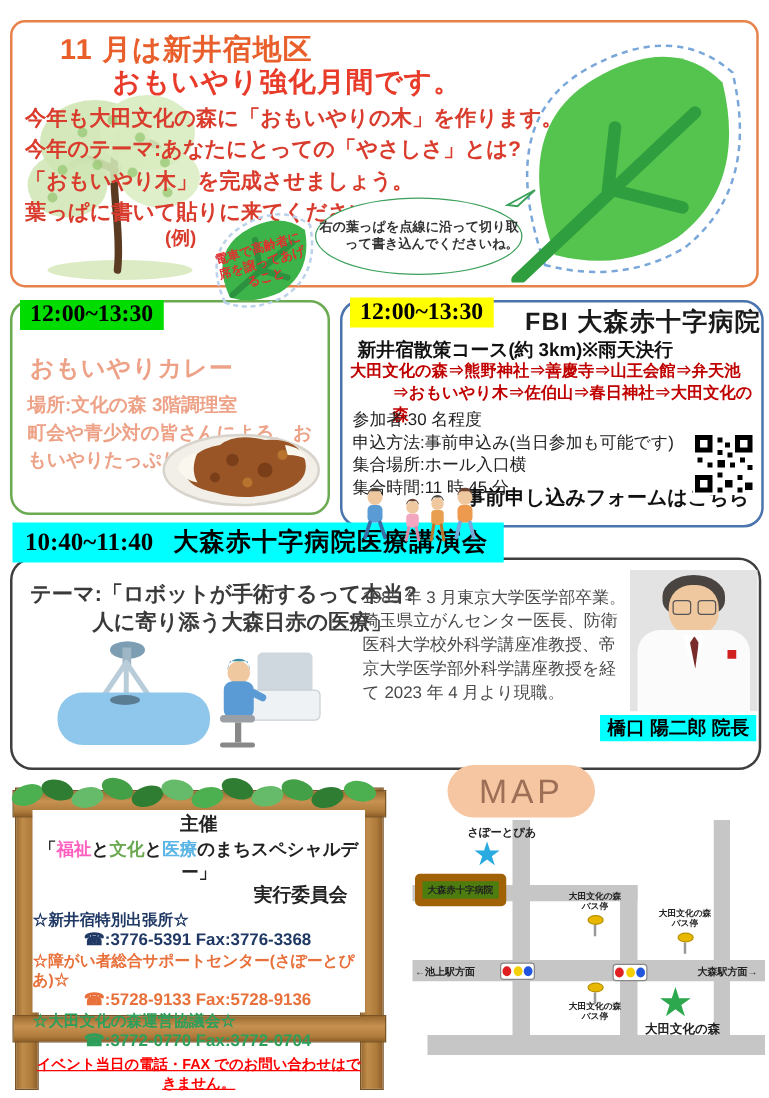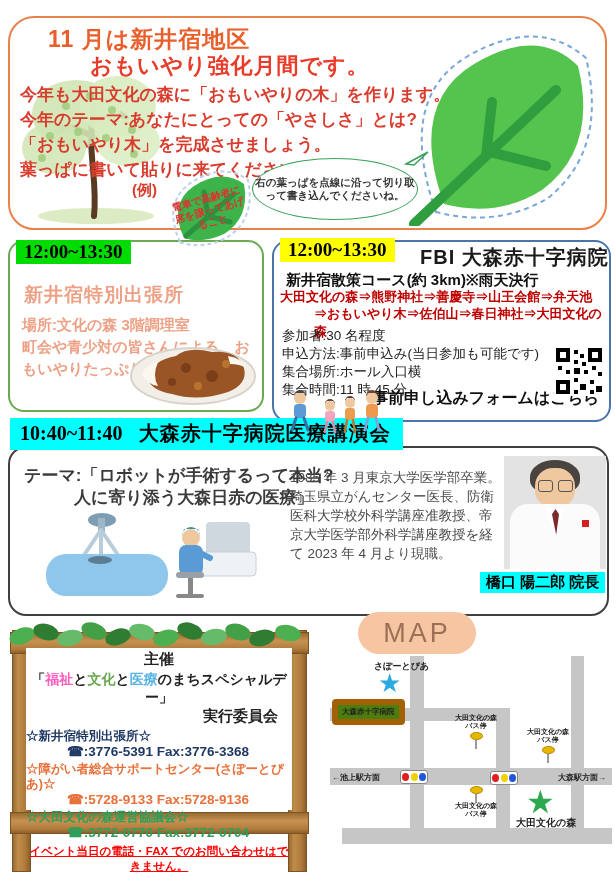--- a/index.html
+++ b/index.html
@@ -1,26 +1,26 @@
 <!DOCTYPE html>
 <html><head>
 <meta charset="utf-8">
 <style>
   html,body{margin:0;padding:0;background:#fff;}
   #page{position:relative;width:615px;height:878px;background:#fff;overflow:hidden;
         font-family:"Liberation Sans",sans-serif;}
   .abs{position:absolute;}
   
-  .sec-top{left:8px;top:16px;width:595px;height:210px;border:2.5px solid #e8824b;border-radius:26px;}
+  .sec-top{left:8px;top:16px;width:595px;height:210px;border:2.5px solid #e8824b;border-radius:12px;}
   .t1{left:38px;top:6px;font-size:23px;font-weight:bold;color:#e95f2b;letter-spacing:1px;}
   .t2{left:80px;top:33px;font-size:22px;font-weight:bold;color:#e83b2a;letter-spacing:1px;}
   .tbody{left:10px;top:64px;width:440px;font-size:17px;font-weight:bold;color:#d93b2c;line-height:25px;}
   .rei{left:122px;top:163px;font-size:15px;font-weight:bold;color:#d93b2c;}
   .bubble{left:252px;top:158px;width:166px;height:62px;background:#fff;border:1.5px solid #3aa05a;
-          border-radius:50%;display:flex;align-items:center;justify-content:center;text-align:center;
+          border-radius:50%;display:flex;align-items:center;justify-content:center;text-align:right;
           font-size:10.5px;font-weight:bold;color:#333;line-height:13px;z-index:3;padding:2px;box-sizing:border-box;}
   .bubble-tail{left:404px;top:150px;width:26px;height:16px;z-index:2;}
   
   .sec-curry{left:8px;top:240px;width:252px;height:168px;border:2px solid #6aaa50;border-radius:16px;}
   .badge{font-family:"Liberation Serif",serif;font-weight:bold;font-size:19px;color:#000;padding:1px 8px;}
   .curry-title{left:14px;top:40px;font-size:19px;font-weight:bold;color:#eda186;letter-spacing:1px;}
   .curry-text{left:12px;top:72px;width:232px;font-size:15px;font-weight:bold;color:#eda186;line-height:22px;}
   
   .sec-walk{left:272px;top:240px;width:335px;height:178px;border:2px solid #4a74ad;border-radius:16px;}
   .walk-title{left:146px;top:2px;font-size:20px;font-weight:bold;color:#1a1a1a;letter-spacing:1px;}
@@ -131,21 +131,21 @@
   </svg>
 
   <svg class="abs" style="left:406px;top:28px;z-index:1;" width="198" height="198" viewBox="0 0 198 198">
     <path d="M30,184 Q-10,70 62,28 Q132,-12 180,30 Q202,122 142,170 Q92,200 30,184 Z" fill="none" stroke="#7aa7d9" stroke-width="2" stroke-dasharray="5,4"></path>
     <path d="M38,176 Q2,76 68,36 Q132,-2 172,38 Q192,120 136,162 Q92,190 38,176 Z" fill="#55c44e"></path>
     <path d="M8,196 L150,62 M80,128 L86,74 M84,124 L140,138" stroke="#2f9e3e" stroke-width="10" fill="none" stroke-linecap="round"></path>
   </svg>
 
   <div class="abs sec-curry">
     <div class="abs badge" style="left:6px;top:-2px;background:#00dc00;">12:00~13:30</div>
-    <div class="abs curry-title">新井宿特別出張所</div>
+    <div class="abs curry-title">おもいやりカレー</div>
     <div class="abs curry-text">
       <div>場所:文化の森 3階調理室</div>
       <div>町会や青少対の皆さんによる、おもいやりたっぷりのカレー</div>
     </div>
     <svg class="abs" style="right:4px;bottom:2px;" width="130" height="74" viewBox="0 0 130 74">
       <ellipse cx="65" cy="42" rx="62" ry="28" fill="#f2efe9" stroke="#d8d4cc" stroke-width="2"></ellipse>
       <path d="M20,44 Q24,26 48,22 Q60,12 84,18 Q110,16 116,34 Q120,50 100,58 Q70,68 44,60 Q22,56 20,44 Z" fill="#9a5526"></path>
       <path d="M14,40 Q18,30 30,28 Q24,42 30,52 Q18,50 14,40 Z" fill="#faf7ef"></path>
       <path d="M100,22 Q114,24 118,34 Q112,30 102,30 Z" fill="#faf7ef"></path>
       <circle cx="58" cy="34" r="5" fill="#7a3f18"></circle>

